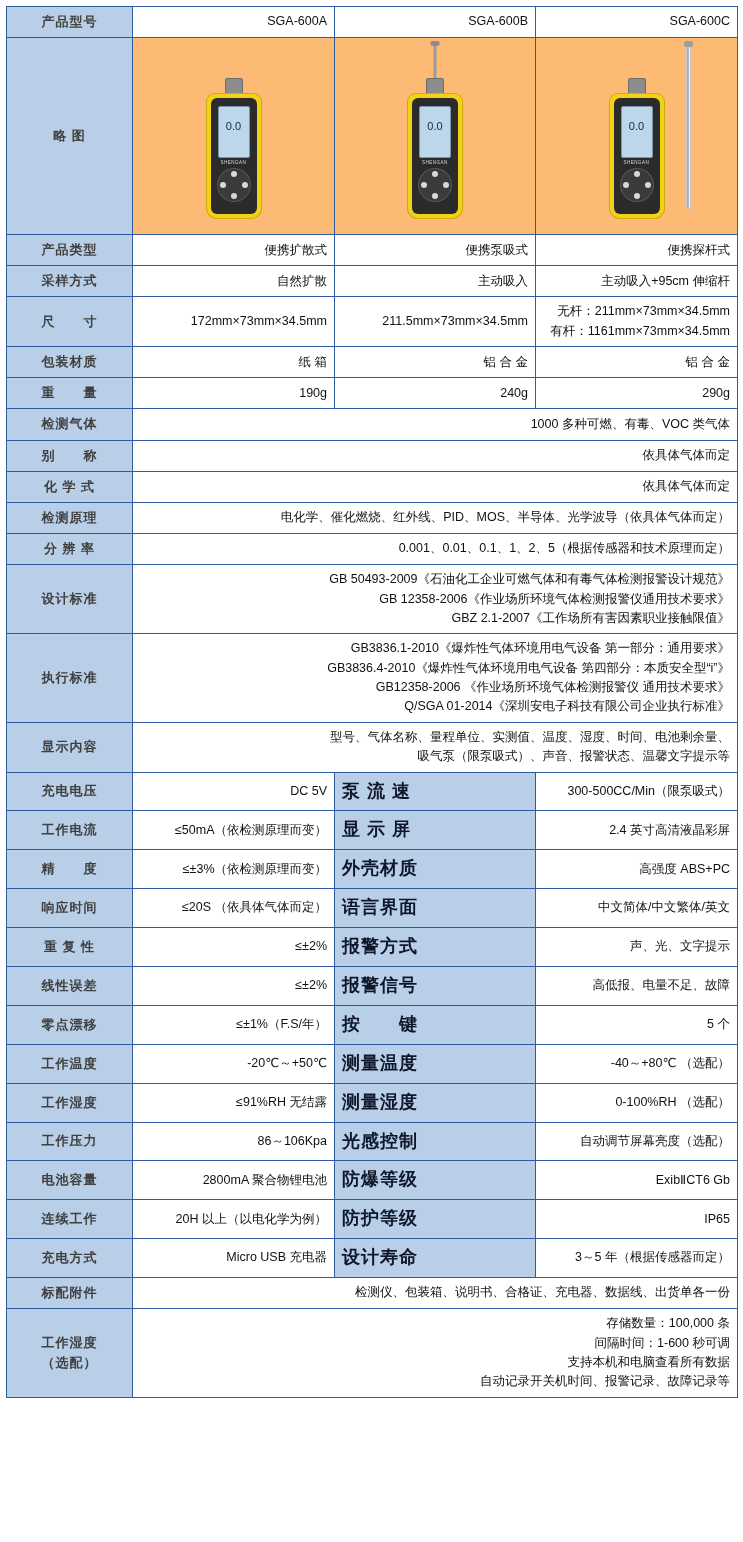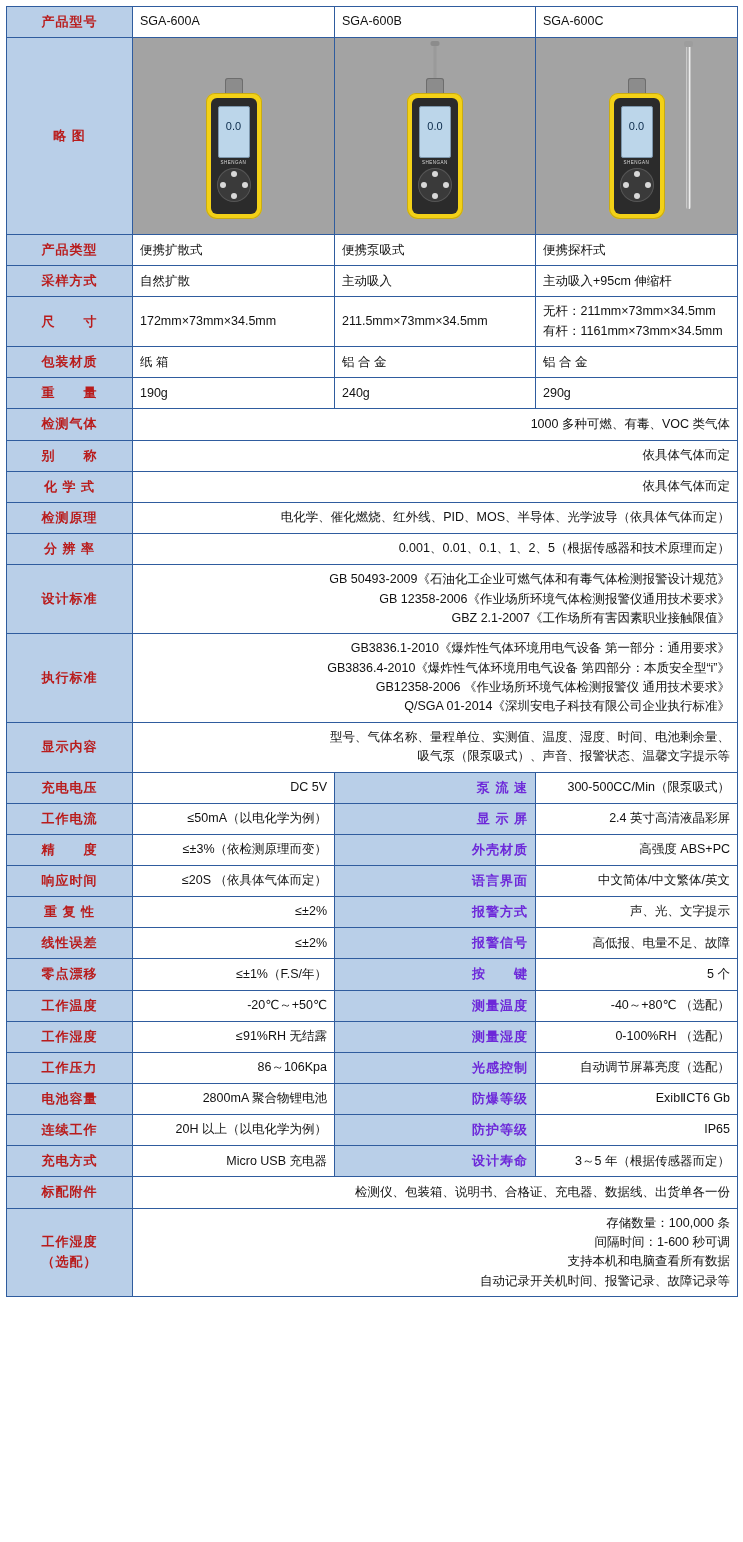--- a/index.html
+++ b/index.html
@@ -21,41 +21,41 @@
     border:1px solid #2f5c9e;
     font-size:12.5px;
     color:#111;
     padding:5px 7px;
     vertical-align:middle;
     line-height:1.55;
     word-break:break-all;
   }
   td.lbl{
     background:#b9cfe8;
-    color:#b91c1c;
+    color:#404040;
     font-weight:bold;
     text-align:center;
     width:126px;
     letter-spacing:1px;
     font-size:13px;
   }
   td.lbl2{
     background:#b9cfe8;
-    color:#6d28d9;
+    color:#0f172a;
     font-weight:bold;
-    text-align:right;
+    text-align:left;
     letter-spacing:1px;
-    font-size:13px;
+    font-size:18px;
   }
   td.val{background:#ffffff;}
-  td.c{text-align:left;}
+  td.c{text-align:right;}
   td.l{text-align:right;}
   .multi span{display:block;}
   .img-cell{
-    background:#a3a3a3;
+    background:#fdba74;
     height:196px;
     padding:0;
     text-align:center;
     vertical-align:middle;
   }
   .devwrap{
     display:inline-block;
     position:relative;
     height:180px;
     width:120px;
@@ -320,21 +320,21 @@
           </td>
         </tr>
         <tr>
           <td class="lbl">充电电压</td>
           <td class="val l">DC 5V</td>
           <td class="lbl2">泵 流 速</td>
           <td class="val l">300-500CC/Min（限泵吸式）</td>
         </tr>
         <tr>
           <td class="lbl">工作电流</td>
-          <td class="val l">≤50mA（以电化学为例）</td>
+          <td class="val l">≤50mA（依检测原理而变）</td>
           <td class="lbl2">显 示 屏</td>
           <td class="val l">2.4 英寸高清液晶彩屏</td>
         </tr>
         <tr>
           <td class="lbl">精　　度</td>
           <td class="val l">≤±3%（依检测原理而变）</td>
           <td class="lbl2">外壳材质</td>
           <td class="val l">高强度 ABS+PC</td>
         </tr>
         <tr>

